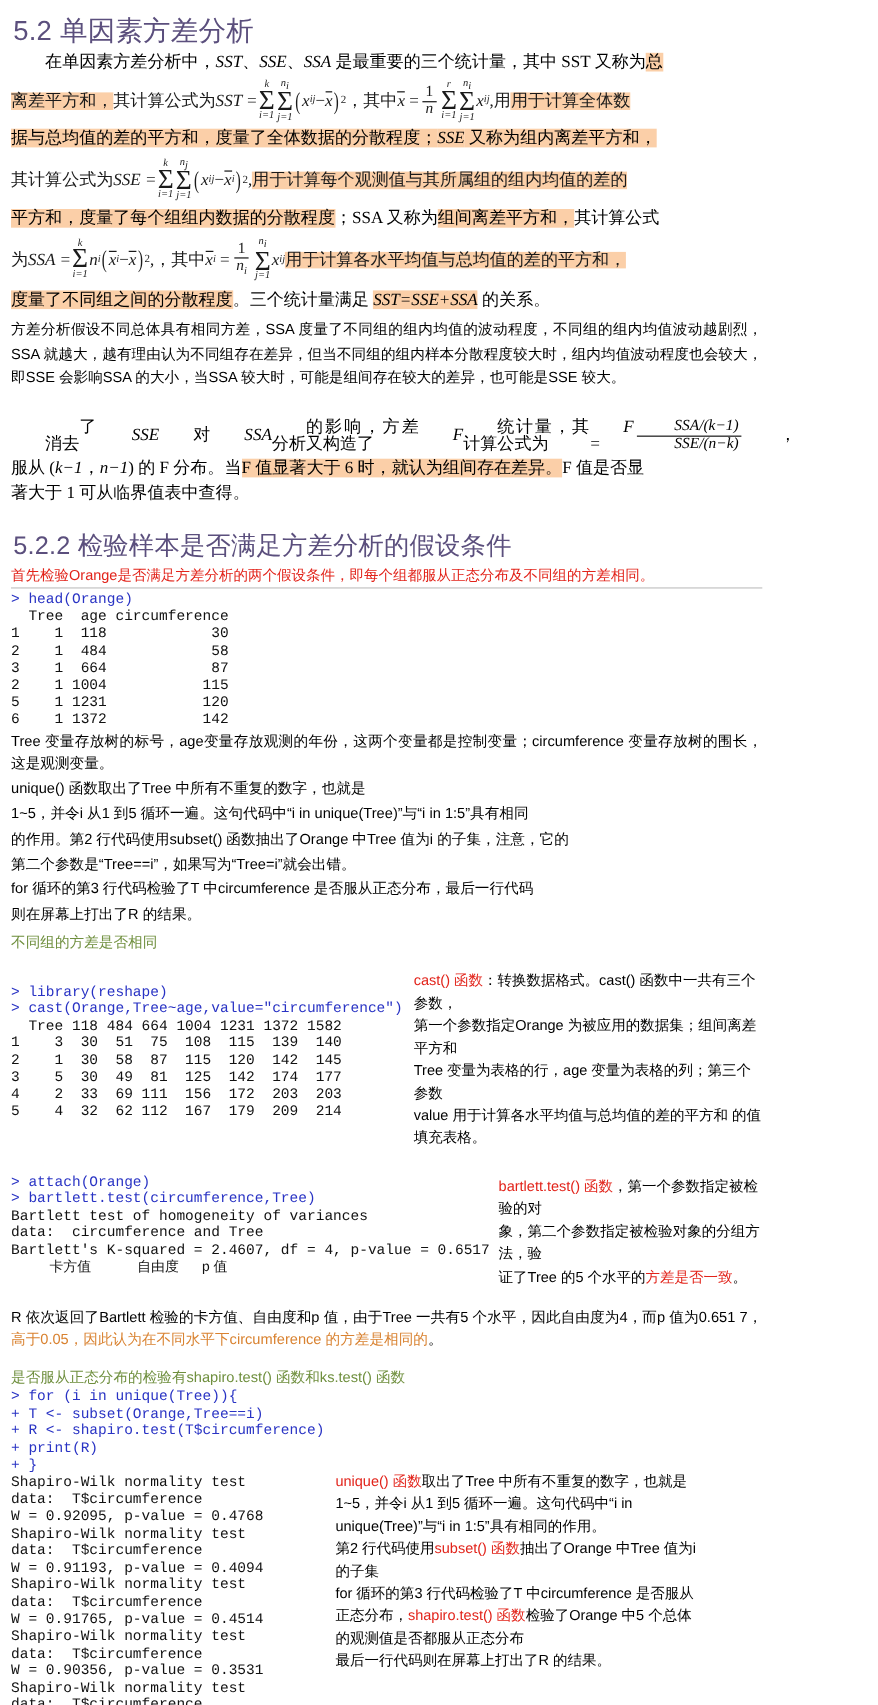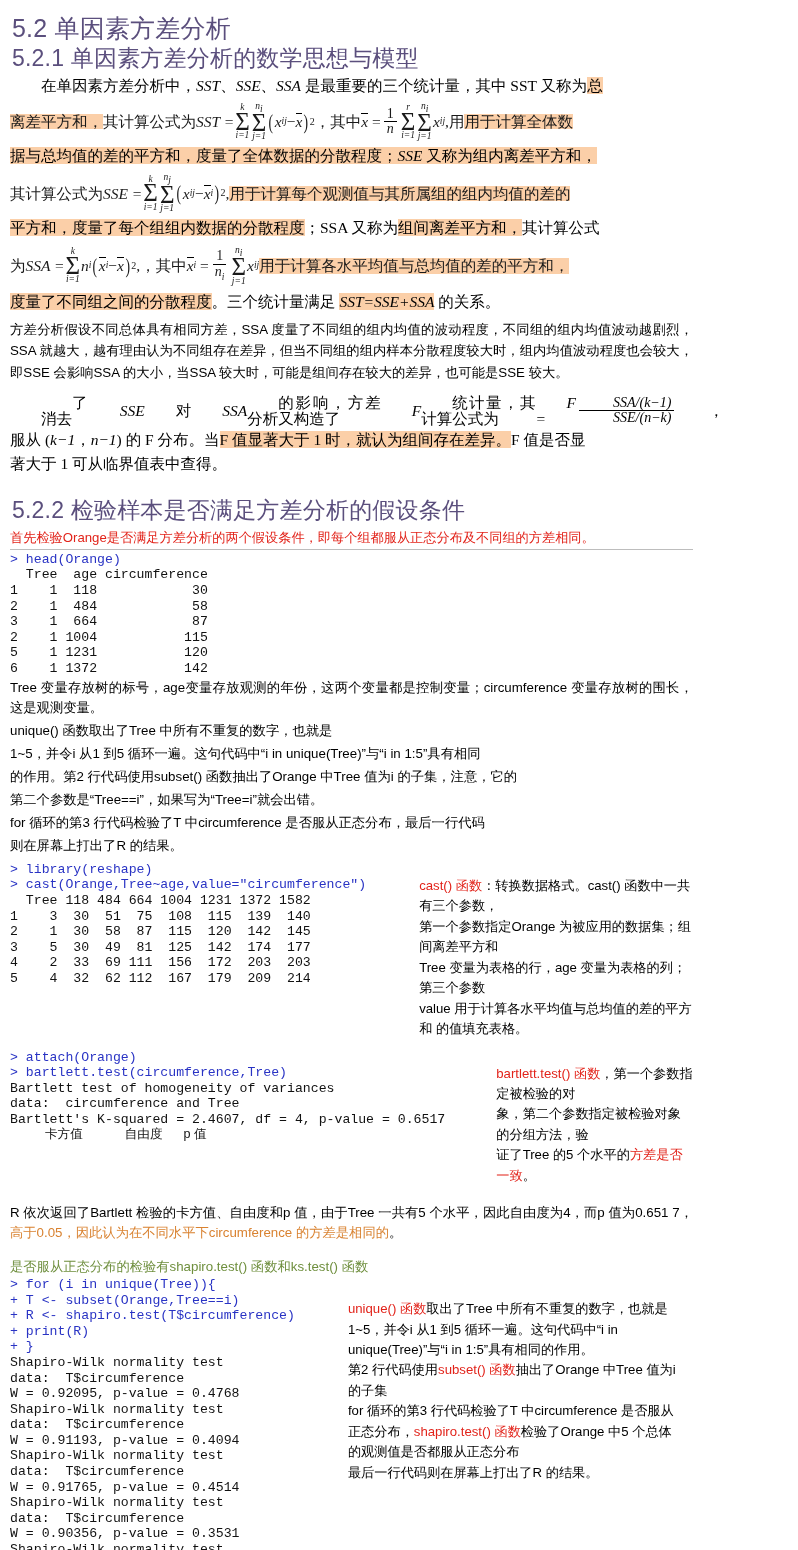--- a/index.html
+++ b/index.html
@@ -90,21 +90,21 @@
     font-size:13.2px;
     line-height:1.18;
     white-space:pre;
     color:#111;
   }
   .cmd{color:#2933c4;}
   .red{color:#e2231a;}
   .orange{color:#d98230;}
 
   
-  .row{display:flex;align-items:flex-start;gap:43px;}
+  .row{display:flex;align-items:center;}
   .row .left{flex:0 0 auto;}
   .row .right{
     flex:1 1 auto;
     font-size:13.2px;
     line-height:1.55;
     color:#000;
   }
   .ann{font-size:13.2px;line-height:1.55;}
   .ann .red{color:#e2231a;}
 
@@ -120,21 +120,20 @@
   .spacer14{height:14px;}
   .botline{border-top:1.5px solid #6a6a6a;margin-top:4px;}
 </style>
 </head>
 <body>
 
 <div class="page">
  <div class="inner">
 
   <div class="h2">5.2 单因素方差分析</div>
-  <div class="h3">5.2.1 单因素方差分析的数学思想与模型</div>
 
   <div class="serif indent">
     <span>在单因素方差分析中，</span><span class="it">SST</span><span>、</span><span class="it">SSE</span><span>、</span><span class="it">SSA</span><span> 是最重要的三个统计量，其中 SST 又称为</span><span class="hl">总</span>
   </div>
 
   <div class="mathline" style="margin-top:4px;">
     <span class="hl">离差平方和，</span>
     <span>其计算公式为</span>
     <span class="blk">
       <span class="it">SST =</span>
@@ -256,41 +255,41 @@
     </span>
     <span class="hl">用于计算各水平均值与总均值的差的平方和，</span>
   </div>
 
   <div class="serif" style="margin-top:4px;">
     <span class="hl">度量了不同组之间的分散程度</span><span>。三个统计量满足 </span><span class="hl it">SST=SSE+SSA</span><span> 的关系。</span>
   </div>
 
   <div class="note" style="margin-top:5px;">方差分析假设不同总体具有相同方差，SSA 度量了不同组的组内均值的波动程度，不同组的组内均值波动越剧烈，SSA 就越大，越有理由认为不同组存在差异，但当不同组的组内样本分散程度较大时，组内均值波动程度也会较大，即SSE 会影响SSA 的大小，当SSA 较大时，可能是组间存在较大的差异，也可能是SSE 较大。</div>
 
-  <div class="mathline serif" style="margin-top:12px;text-indent:2em;display:block;">
+  <div class="mathline serif" style="margin-top:27px;text-indent:2em;display:block;">
     <span style="display:inline-flex;align-items:center;vertical-align:middle;">
       <span>了消去 </span>
           <span class="it">SSE</span>
           <span> 对 </span>
           <span class="it">SSA</span>
           <span> 的影响，方差分析又构造了 </span>
           <span class="it">F</span>
           <span> 统计量，其计算公式为</span>
       <span class="blk">
         <span class="it">F =</span>
         <span class="frac">
           <span class="num it">SSA/(k−1)</span>
           <span class="den it">SSE/(n−k)</span>
         </span>
       </span>
           <span>，</span>
     </span>
   </div>
   <div class="serif" style="margin-top:2px;">
-    <span>服从 (</span><span class="it">k−1</span><span>，</span><span class="it">n−1</span><span>) 的 F 分布。当</span><span class="hl">F 值显著大于 1 时，就认为组间存在差异。</span><span>F 值是否显</span>
+    <span>服从 (</span><span class="it">k−1</span><span>，</span><span class="it">n−1</span><span>) 的 F 分布。当</span><span class="hl">F 值显著大于 6 时，就认为组间存在差异。</span><span>F 值是否显</span>
   </div>
   <div class="serif">著大于 1 可从临界值表中查得。</div>
 
   <div class="h3 sec2">5.2.2 检验样本是否满足方差分析的假设条件</div>
 
   <div class="redline">
     <span>首先检验Orange</span><span>是否满足方差分析的两个假设条件，即每个组都服从正态分布及不同组的方差相同。</span>
   </div>
   <hr class="rule">
 
@@ -306,20 +305,21 @@
   <div class="note tight" style="margin-top:2px;">Tree 变量存放树的标号，age变量存放观测的年份，这两个变量都是控制变量；circumference 变量存放树的围长，这是观测变量。</div>
   <div class="note tight">unique() 函数取出了Tree 中所有不重复的数字，也就是</div>
   <div class="note tight">1~5，并令i 从1 到5 循环一遍。这句代码中“i in unique(Tree)”与“i in 1:5”具有相同</div>
   <div class="note tight">的作用。第2 行代码使用subset() 函数抽出了Orange 中Tree 值为i 的子集，注意，它的</div>
   <div class="note tight">第二个参数是“Tree==i”，如果写为“Tree=i”就会出错。</div>
   <div class="note tight">for 循环的第3 行代码检验了T 中circumference 是否服从正态分布，最后一行代码</div>
   <div class="note tight">则在屏幕上打出了R 的结果。</div>
 
   <div class="spacer6"></div>
 
+  <div class="greenline">不同组的方差是否相同</div>
 
   <div class="row">
     <div class="left">
       <div class="code"><span class="cmd">&gt; library(reshape)</span>
 <span class="cmd">&gt; cast(Orange,Tree~age,value="circumference")</span>
 <span>  Tree 118 484 664 1004 1231 1372 1582</span>
 <span>1    3  30  51  75  108  115  139  140</span>
 <span>2    1  30  58  87  115  120  142  145</span>
 <span>3    5  30  49  81  125  142  174  177</span>
 <span>4    2  33  69 111  156  172  203  203</span>

